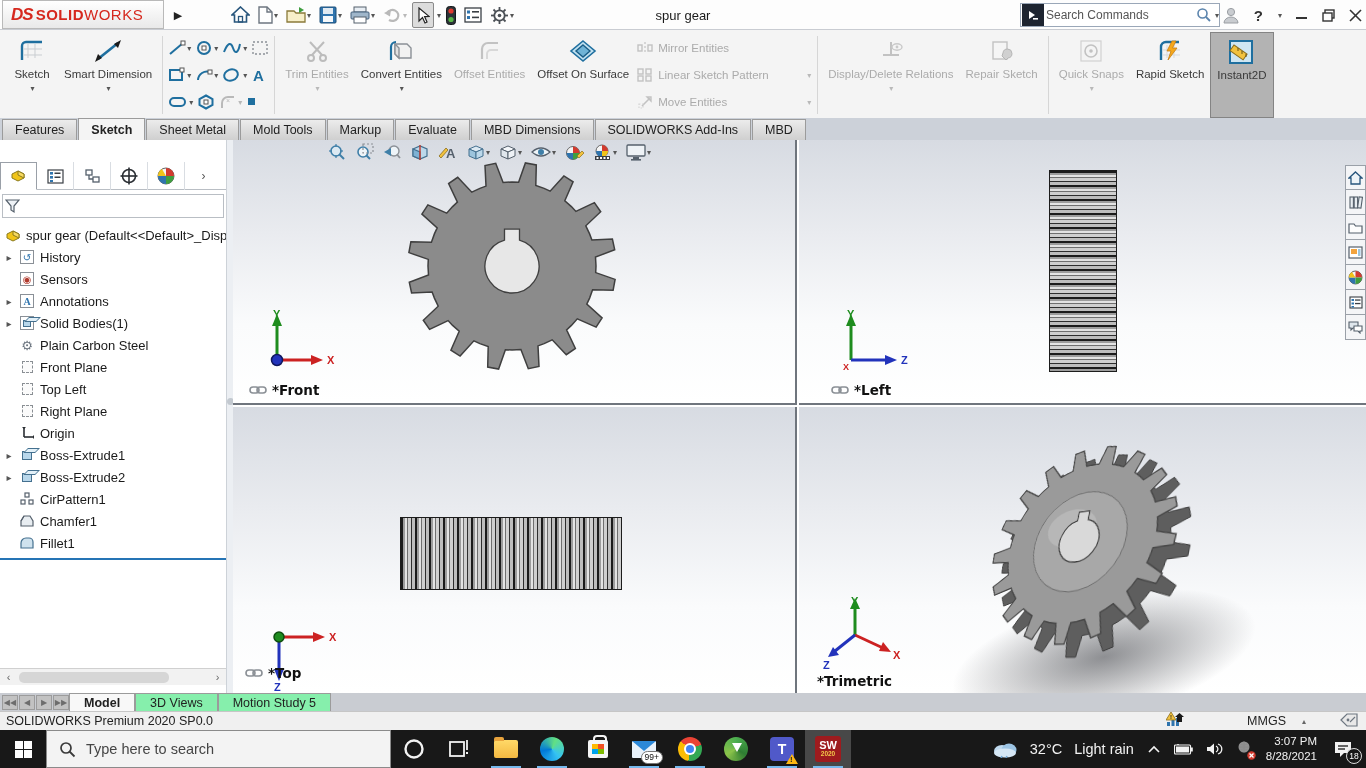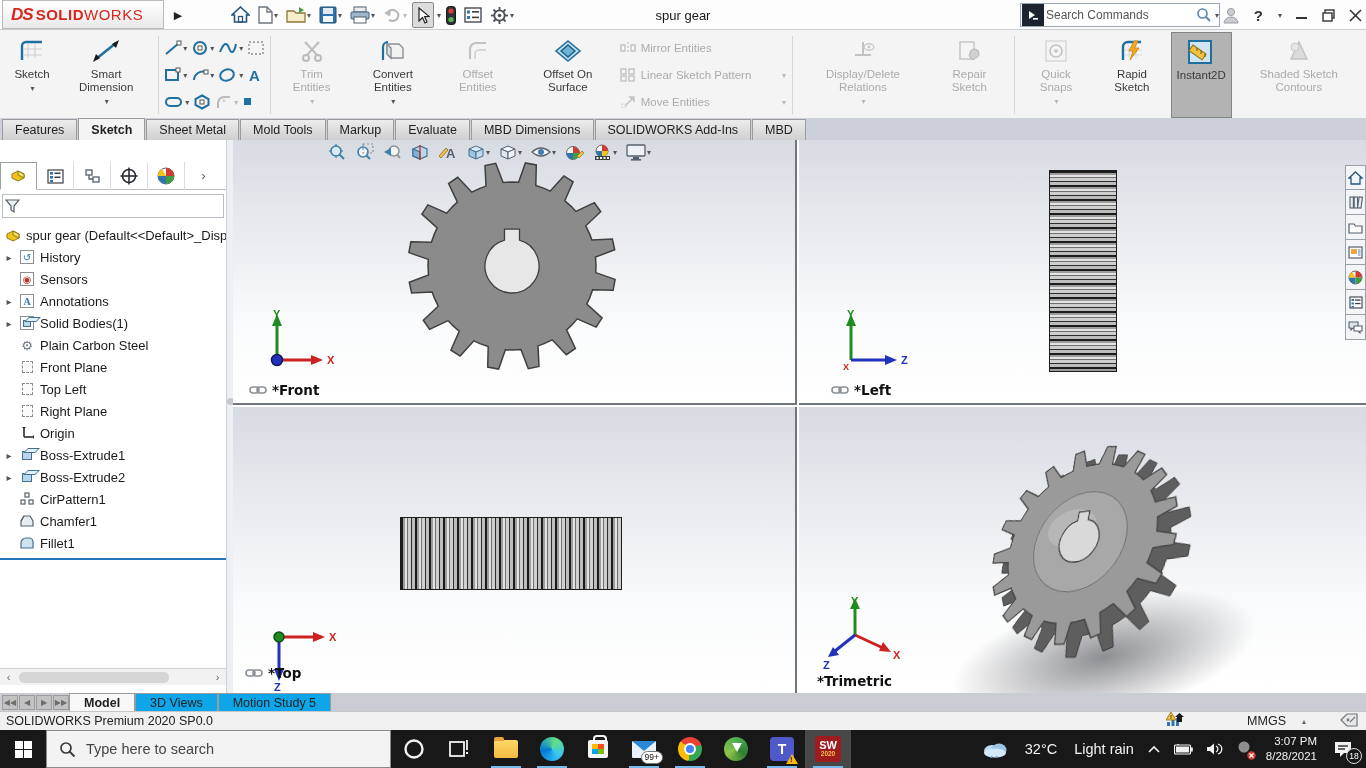--- a/index.html
+++ b/index.html
@@ -90,21 +90,21 @@
   .tri-wrap { position:absolute; left:150px; top:5px; width:270px; height:270px; transform:perspective(750px) rotateX(30deg) rotateY(-32deg) rotateZ(12deg); }
   .tri-shadow { position:absolute; left:150px; top:190px; width:310px; height:120px; transform:rotate(-13deg); background:radial-gradient(closest-side,rgba(40,42,48,.52),rgba(40,42,48,0)); }
   .taskpane { position:absolute; right:0; top:25px; width:21px; display:flex; flex-direction:column; }
   .tp-btn { width:21px; height:25px; background:#f4f5f7; border:1px solid #9aa0a8; border-top:none; display:flex; align-items:center; justify-content:center; }
   .tp-btn:first-child { border-top:1px solid #9aa0a8; }
 
   
   .doctabs { position:absolute; left:0; top:693px; width:1366px; height:18px; background:#c9ccd2; display:flex; align-items:stretch; }
   .dnav { display:flex; align-items:center; padding-left:2px; gap:1px; }
   .dnav span { width:16px; height:15px; background:#c2c2c2; border:1px solid #9c9c9c; color:#6d6d6d; font-size:8px; display:flex; align-items:center; justify-content:center; }
-  .dtab { display:flex; align-items:center; padding:0 14px; font-size:12.5px; color:#222; background:#0ea5e9; border:1px solid #9b9b9b; border-bottom:none; }
+  .dtab { display:flex; align-items:center; padding:0 14px; font-size:12.5px; color:#222; background:#86efac; border:1px solid #9b9b9b; border-bottom:none; }
   .dtab.active { background:#f8f8f8; font-weight:bold; }
 
   
   .statusbar { position:absolute; left:0; top:711px; width:1366px; height:19px; background:#f0f0f0; border-top:1px solid #c6c6c6; display:flex; align-items:center; font-size:12.5px; color:#222; }
   .sb-left { margin-left:6px; }
   .sb-units { position:absolute; right:60px; display:flex; align-items:center; gap:16px; font-size:12.5px; color:#222; }
   .sb-perf { position:absolute; right:180px; }
   .sb-tag { position:absolute; right:8px; }
 
   
@@ -131,21 +131,21 @@
   .mail-ic { width:24px; height:17px; background:#e9f2fb; position:relative; border-radius:1px; }
   .mail-ic:before { content:''; position:absolute; left:0; top:0; border-left:12px solid transparent; border-right:12px solid transparent; border-top:10px solid #2b88d8; }
   .idm-ic { width:24px; height:24px; border-radius:50%; background:conic-gradient(#4caf50,#2e7d32,#8bc34a,#4caf50); position:relative; }
   .idm-ic:before { content:''; position:absolute; left:8px; top:6px; border-left:5px solid transparent; border-right:5px solid transparent; border-top:9px solid #fff; }
   .teams-ic { width:24px; height:24px; background:#5059c9; border-radius:4px; color:#fff; font-weight:bold; font-size:14px; display:flex; align-items:center; justify-content:center; position:relative; }
   .warn-tri { position:absolute; right:-4px; bottom:-3px; width:0; height:0; border-left:6px solid transparent; border-right:6px solid transparent; border-bottom:10px solid #fdb813; }
   .warn-tri:after { content:'!'; position:absolute; left:-2px; top:1px; font-size:8px; color:#222; font-weight:bold; }
   .sw-ic { width:26px; height:26px; background:#9e1b1e; border-radius:3px; display:flex; flex-direction:column; align-items:center; justify-content:center; color:#fff; font-weight:bold; font-size:11px; line-height:1; }
   .sw-ic small { font-size:6.5px; color:#f3c84a; font-weight:bold; }
   .tb-right { position:absolute; right:0; top:0; height:38px; display:flex; align-items:center; gap:13px; padding-right:10px; color:#f2f2f2; }
-  .weather { display:flex; align-items:center; gap:17px; font-size:14.5px; color:#f2f2f2; }
+  .weather { display:flex; align-items:center; gap:12px; font-size:14.5px; color:#f2f2f2; }
   .clock { text-align:right; font-size:11.5px; line-height:1.3; }
   .notif { position:relative; width:26px; height:26px; display:flex; align-items:center; justify-content:center; }
   .notif .nbadge { position:absolute; right:-6px; bottom:-2px; border:1px solid #ddd; border-radius:50%; width:16px; height:16px; font-size:8.5px; display:flex; align-items:center; justify-content:center; color:#fff; background:#181818; }
   svg text { font-family:"Liberation Sans",sans-serif; }
 </style>
 </head>
 <body>
 
 <div id="app">
 
@@ -521,29 +521,20 @@
             <rect x="6" y="6" width="16" height="7" transform="rotate(35 6 6)" fill="#f2c23e" stroke="#8a6d1d"></rect>
             <g stroke="#6b5512" stroke-width="1">
               <line x1="10" y1="9" x2="10" y2="12"></line>
               <line x1="14" y1="12" x2="14" y2="15"></line>
               <line x1="18" y1="15" x2="18" y2="18"></line>
             </g>
           </svg>
         </span>
       <span class="lb">Instant2D</span>
     </div>
-    <div class="bigbtn dis" style="min-width:64px">
-      <span class="ic">
-          <svg width="24" height="24">
-            <polygon points="12,3 20,20 4,20" fill="#dcdcdc" stroke="#c2c2c2" stroke-width="1.4"></polygon>
-            <circle cx="8" cy="8" r="4" fill="#e6e6e6" stroke="#c9c9c9"></circle>
-          </svg>
-        </span>
-      <span class="lb">Shaded Sketch Contours</span>
-    </div>
   </div>
 
   <div class="tabrow">
     <div class="ctab">
         <span>Features</span>
       </div>
     <div class="ctab active">
         <span>Sketch</span>
       </div>
     <div class="ctab">

